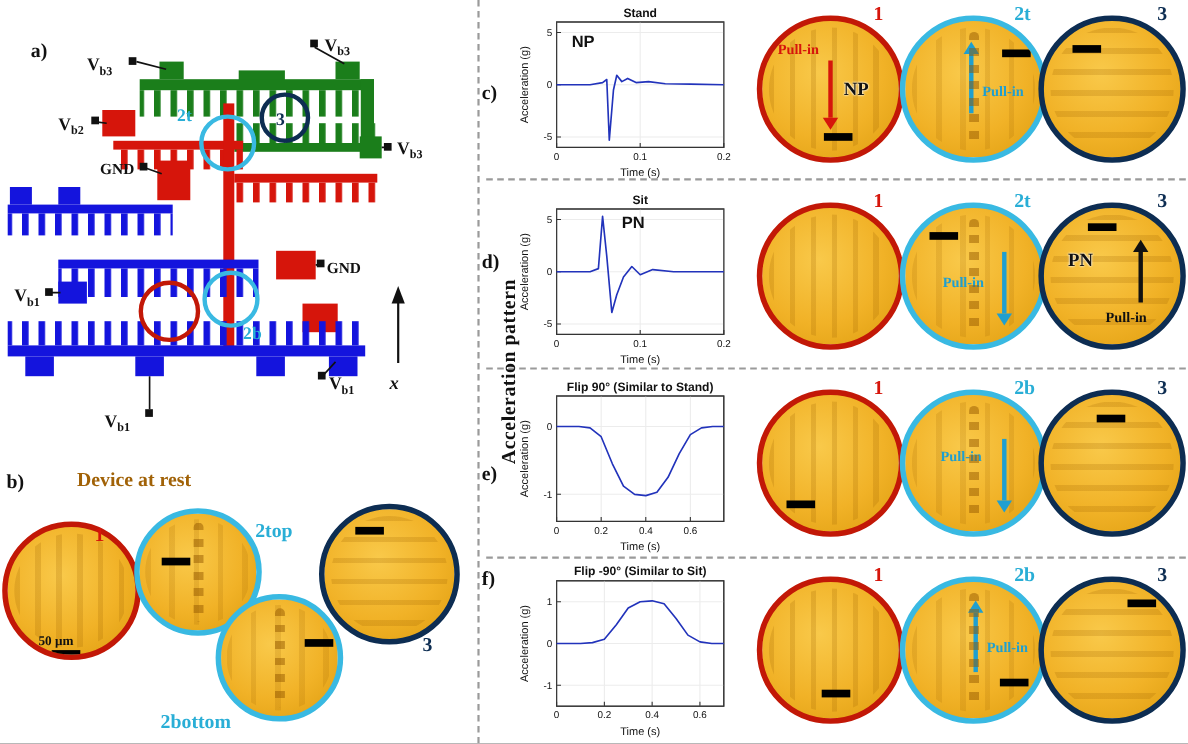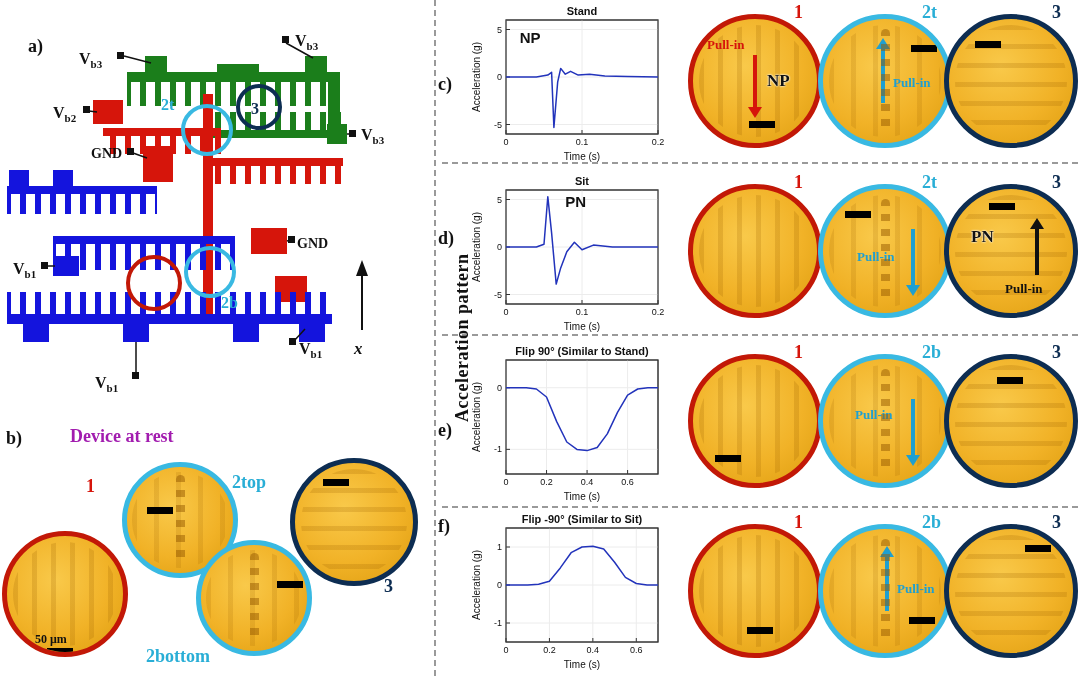--- a/index.html
+++ b/index.html
@@ -1,21 +1,21 @@
 <!DOCTYPE html>
 <html><head>
 <meta charset="utf-8">
 <style>
   html,body{margin:0;padding:0;background:#888;}
   #stage{position:relative;width:1080px;height:676px;background:#fff;overflow:hidden;
          font-family:"Liberation Sans",sans-serif;}
 
   
   .plabel{position:absolute;font:bold 18px "Liberation Serif",serif;color:#111;}
-  .btitle{position:absolute;font:bold 18px "Liberation Serif",serif;color:#a21caf;}
+  .btitle{position:absolute;font:bold 18px "Liberation Serif",serif;color:#a16207;}
   .rot-label{position:absolute;left:452px;top:178px;height:320px;
      writing-mode:vertical-rl;transform:rotate(180deg);text-align:center;
      font:bold 18px "Liberation Serif",serif;color:#111;letter-spacing:.5px;}
 
   
   .vsep{position:absolute;left:434px;top:0;height:676px;border-left:2px dashed #9a9a9a;}
   .hsep{position:absolute;left:442px;width:636px;border-top:2px dashed #9a9a9a;}
 
   
   .micro{position:absolute;border-radius:50%;box-sizing:border-box;overflow:hidden;
@@ -183,21 +183,21 @@
     <g>
       <line x1="357" y1="300" x2="357" y2="244" stroke="#111" stroke-width="2"></line>
       <polygon points="351,246 363,246 357,230" fill="#111"></polygon>
       <text x="349" y="324" class="sx">x</text>
     </g>
   </svg>
 
   <div class="plabel" style="left:6px;top:428px">b)</div>
   <div class="btitle" style="left:70px;top:426px">Device at rest</div>
 
-  <div class="micro mc-red pat-v" style="left:2px;top:531px;width:126px;height:126px">
+  <div class="micro mc-red pat-v" style="left:2px;top:474px;width:126px;height:126px">
     <span class="scaletext" style="left:28px;top:96px">50 μm</span>
     <span class="sbar" style="left:40px;top:112px"></span>
   </div>
   <span class="clab lab-red" style="left:86px;top:476px">1</span>
 
   <div class="micro mc-cyan pat-dots" style="left:122px;top:462px;width:116px;height:116px">
     <span class="sbar" style="left:20px;top:40px"></span>
   </div>
   <span class="clab lab-cyan" style="left:232px;top:472px">2top</span>
 

